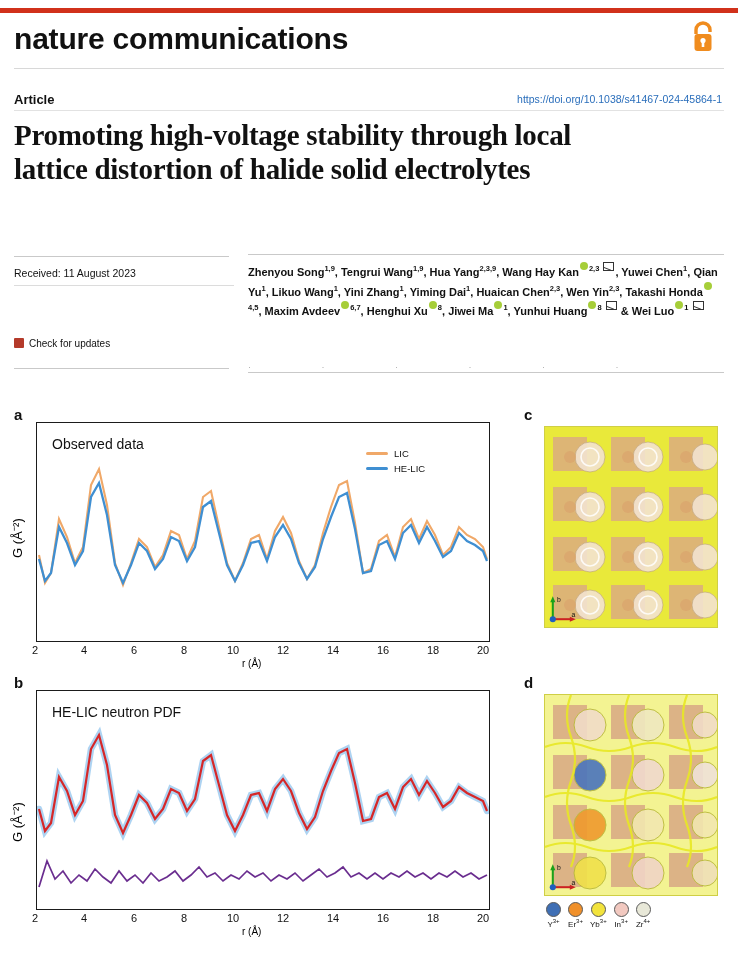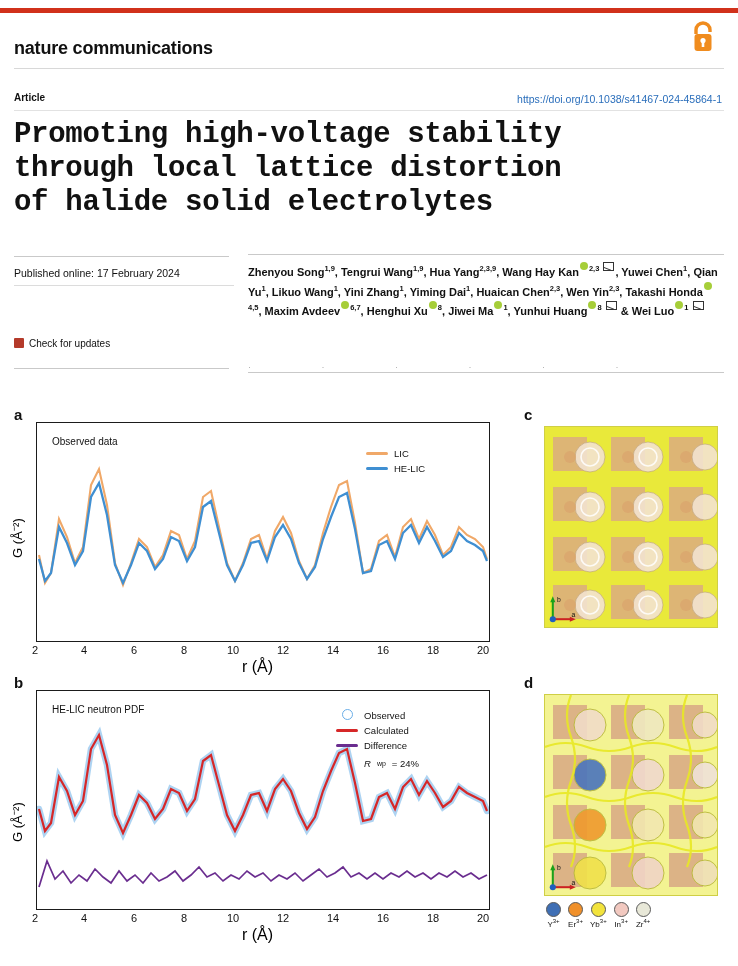--- a/index.html
+++ b/index.html
@@ -8,41 +8,41 @@
     background:#ffffff;
     font-family:"Liberation Sans", sans-serif;
     color:#000;
     position:relative;
     overflow:hidden;
   }
   .topbar{
     position:absolute;left:0;top:8px;width:738px;height:5px;background:#d1311b;
   }
   .masthead{
-    position:absolute;left:14px;top:38px;font-size:18px;font-weight:bold;
+    position:absolute;left:14px;top:22px;font-size:30px;font-weight:bold;
     letter-spacing:-0.2px;color:#111;
   }
   .oa-icon{
     position:absolute;right:20px;top:20px;width:30px;height:34px;
   }
   .hdr-rule{
     position:absolute;left:14px;top:68px;width:710px;height:1px;background:#d8d8d8;
   }
   .article-label{
-    position:absolute;left:14px;top:92px;font-size:10px;font-weight:bold;color:#111;
+    position:absolute;left:14px;top:92px;font-size:13px;font-weight:bold;color:#111;
   }
   .doi{
     position:absolute;right:16px;top:93px;font-size:10.5px;color:#2a6ebb;
   }
   .doi-rule{
     position:absolute;left:14px;top:110px;width:710px;height:1px;background:#e2e2e2;
   }
   .title{
     position:absolute;left:14px;top:118px;width:560px;
-    font-family:Liberation Mono, monospace;
+    font-family:Liberation Serif, serif;
     font-size:29px;line-height:1.18;font-weight:bold;color:#111;
     letter-spacing:-0.3px;
   }
   .meta-rule-top{
     position:absolute;left:14px;top:256px;width:215px;height:1px;background:#c9c9c9;
   }
   .meta{
     position:absolute;left:14px;top:262px;width:220px;
     font-size:10.5px;color:#111;
   }
@@ -90,23 +90,23 @@
   .figwrap{position:absolute;left:0;top:400px;width:738px;height:566px;}
   .panel-letter{position:absolute;font-size:15px;font-weight:bold;color:#111;}
 
   .chartbox{
     position:absolute;background:#fff;border:1px solid #1b1b1b;
   }
   .axis-label-y{
     position:absolute;font-size:13px;
     transform:rotate(-90deg);transform-origin:left top;white-space:nowrap;
   }
-  .axis-label-x{position:absolute;font-size:16px;}
+  .axis-label-x{position:absolute;font-size:10px;}
   .tick-lbl{position:absolute;font-size:11px;color:#111;}
-  .inbox-title{position:absolute;font-size:10px;color:#111;}
+  .inbox-title{position:absolute;font-size:14px;color:#111;}
 
   .legend{position:absolute;font-size:9.5px;color:#111;text-align:right;}
   .legend .lrow{display:flex;align-items:center;gap:6px;height:15px;}
   .lline{width:22px;height:3px;display:inline-block;border-radius:2px;}
 
   .struct{
     position:absolute;border:1px solid #cfcf45;overflow:hidden;
   }
   .axes-mini{position:absolute;width:34px;height:34px;}
   .legend-ions{
@@ -135,21 +135,21 @@
 <div class="hdr-rule"></div>
 
 <div class="article-label">Article</div>
 <div class="doi">https://doi.org/10.1038/s41467-024-45864-1</div>
 <div class="doi-rule"></div>
 
 <div class="title">Promoting high-voltage stability through local lattice distortion of halide solid electrolytes</div>
 
 <div class="meta-rule-top"></div>
 <div class="meta">
-  <div class="row">Published online: 17 February 2024</div>
+  <div class="row">Received: 11 August 2023</div>
 </div>
 <div class="check-row">
   <span class="check-box"></span>
   <span>Check for updates</span>
 </div>
 <div class="meta-rule-bot"></div>
 
 <div class="au-rule"></div>
 <div class="authors" id="authors">Zhenyou Song<sup>1,9</sup>, Tengrui Wang<sup>1,9</sup>, Hua Yang<sup>2,3,9</sup>, Wang Hay Kan<sup><span class="orcid"></span>2,3</sup> <sup><span class="mailicon"></span></sup>, Yuwei Chen<sup>1</sup>, Qian Yu<sup>1</sup>, Likuo Wang<sup>1</sup>, Yini Zhang<sup>1</sup>, Yiming Dai<sup>1</sup>, Huaican Chen<sup>2,3</sup>, Wen Yin<sup>2,3</sup>, Takashi Honda<sup><span class="orcid"></span>4,5</sup>, Maxim Avdeev<sup><span class="orcid"></span>6,7</sup>, Henghui Xu<sup><span class="orcid"></span>8</sup>, Jiwei Ma<sup><span class="orcid"></span>1</sup>, Yunhui Huang<sup><span class="orcid"></span>8</sup> <sup><span class="mailicon"></span></sup> &amp; Wei Luo<sup><span class="orcid"></span>1</sup> <sup><span class="mailicon"></span></sup></div>
 <div class="dots">· · · · · · · · · · · ·</div>
@@ -201,42 +201,20 @@
     <svg width="452" height="218" viewBox="0 0 452 218">
       <g stroke="#6aaee8" stroke-width="6.5" fill="none" opacity="0.55" stroke-linecap="round">
         <polyline points="2,118 8,140 14,132 22,86 30,100 38,124 46,110 54,58 62,44 70,74 78,124 86,142 94,124 102,104 110,112 118,128 126,118 134,98 142,102 150,120 158,108 166,70 174,64 182,94 190,124 198,140 206,124 214,104 222,102 230,120 238,98 246,88 254,100 262,122 270,138 278,126 286,100 294,80 302,62 310,58 318,92 326,130 334,128 342,106 350,102 358,118 366,96 374,88 382,104 390,90 398,102 406,116 414,110 422,96 430,102 438,106 446,110 450,120"></polyline>
       </g>
       <polyline fill="none" stroke="#d62728" stroke-width="2.2" points="2,118 8,140 14,132 22,86 30,100 38,124 46,110 54,58 62,44 70,74 78,124 86,142 94,124 102,104 110,112 118,128 126,118 134,98 142,102 150,120 158,108 166,70 174,64 182,94 190,124 198,140 206,124 214,104 222,102 230,120 238,98 246,88 254,100 262,122 270,138 278,126 286,100 294,80 302,62 310,58 318,92 326,130 334,128 342,106 350,102 358,118 366,96 374,88 382,104 390,90 398,102 406,116 414,110 422,96 430,102 438,106 446,110 450,120"></polyline>
       <polyline fill="none" stroke="#6a2d8f" stroke-width="1.7" points="2,196 10,170 18,188 26,180 34,192 42,184 50,190 58,178 66,186 74,192 82,180 90,190 98,184 106,192 114,182 122,190 130,186 138,180 146,190 154,184 162,176 170,186 178,182 186,190 194,184 202,188 210,180 218,186 226,182 234,190 242,184 250,188 258,182 266,190 274,184 282,178 290,186 298,182 306,176 314,186 322,182 330,188 338,182 346,188 354,182 362,186 370,180 378,186 386,182 394,188 402,182 410,186 418,180 426,186 434,182 442,188 450,184"></polyline>
     </svg>
   </div>
   <div class="inbox-title" style="left:52px;top:304px;">HE-LIC neutron PDF</div>
 
-  <div class="legend" style="left:336px;top:308px;">
-    <div class="lrow">
-      <span style="width:22px;display:inline-block;text-align:center;">
-        <span style="display:inline-block;width:9px;height:9px;border:1.5px solid #6aaee8;border-radius:50%;"></span>
-      </span>
-      <span>Observed</span>
-    </div>
-    <div class="lrow">
-      <span class="lline" style="background:#d62728;"></span>
-      <span>Calculated</span>
-    </div>
-    <div class="lrow">
-      <span class="lline" style="background:#6a2d8f;"></span>
-      <span>Difference</span>
-    </div>
-    <div class="lrow" style="margin-top:3px;">
-      <span style="width:22px;display:inline-block;"></span>
-      <span style="font-style:italic;">R</span>
-        <span style="font-size:7px;vertical-align:-2px;">wp</span>
-        <span> = 24%</span>
-    </div>
-  </div>
 
   <div>
     <div class="tick-lbl" style="left:32px;top:512px;">2</div>
     <div class="tick-lbl" style="left:81px;top:512px;">4</div>
     <div class="tick-lbl" style="left:131px;top:512px;">6</div>
     <div class="tick-lbl" style="left:181px;top:512px;">8</div>
     <div class="tick-lbl" style="left:227px;top:512px;">10</div>
     <div class="tick-lbl" style="left:277px;top:512px;">12</div>
     <div class="tick-lbl" style="left:327px;top:512px;">14</div>
     <div class="tick-lbl" style="left:377px;top:512px;">16</div>

